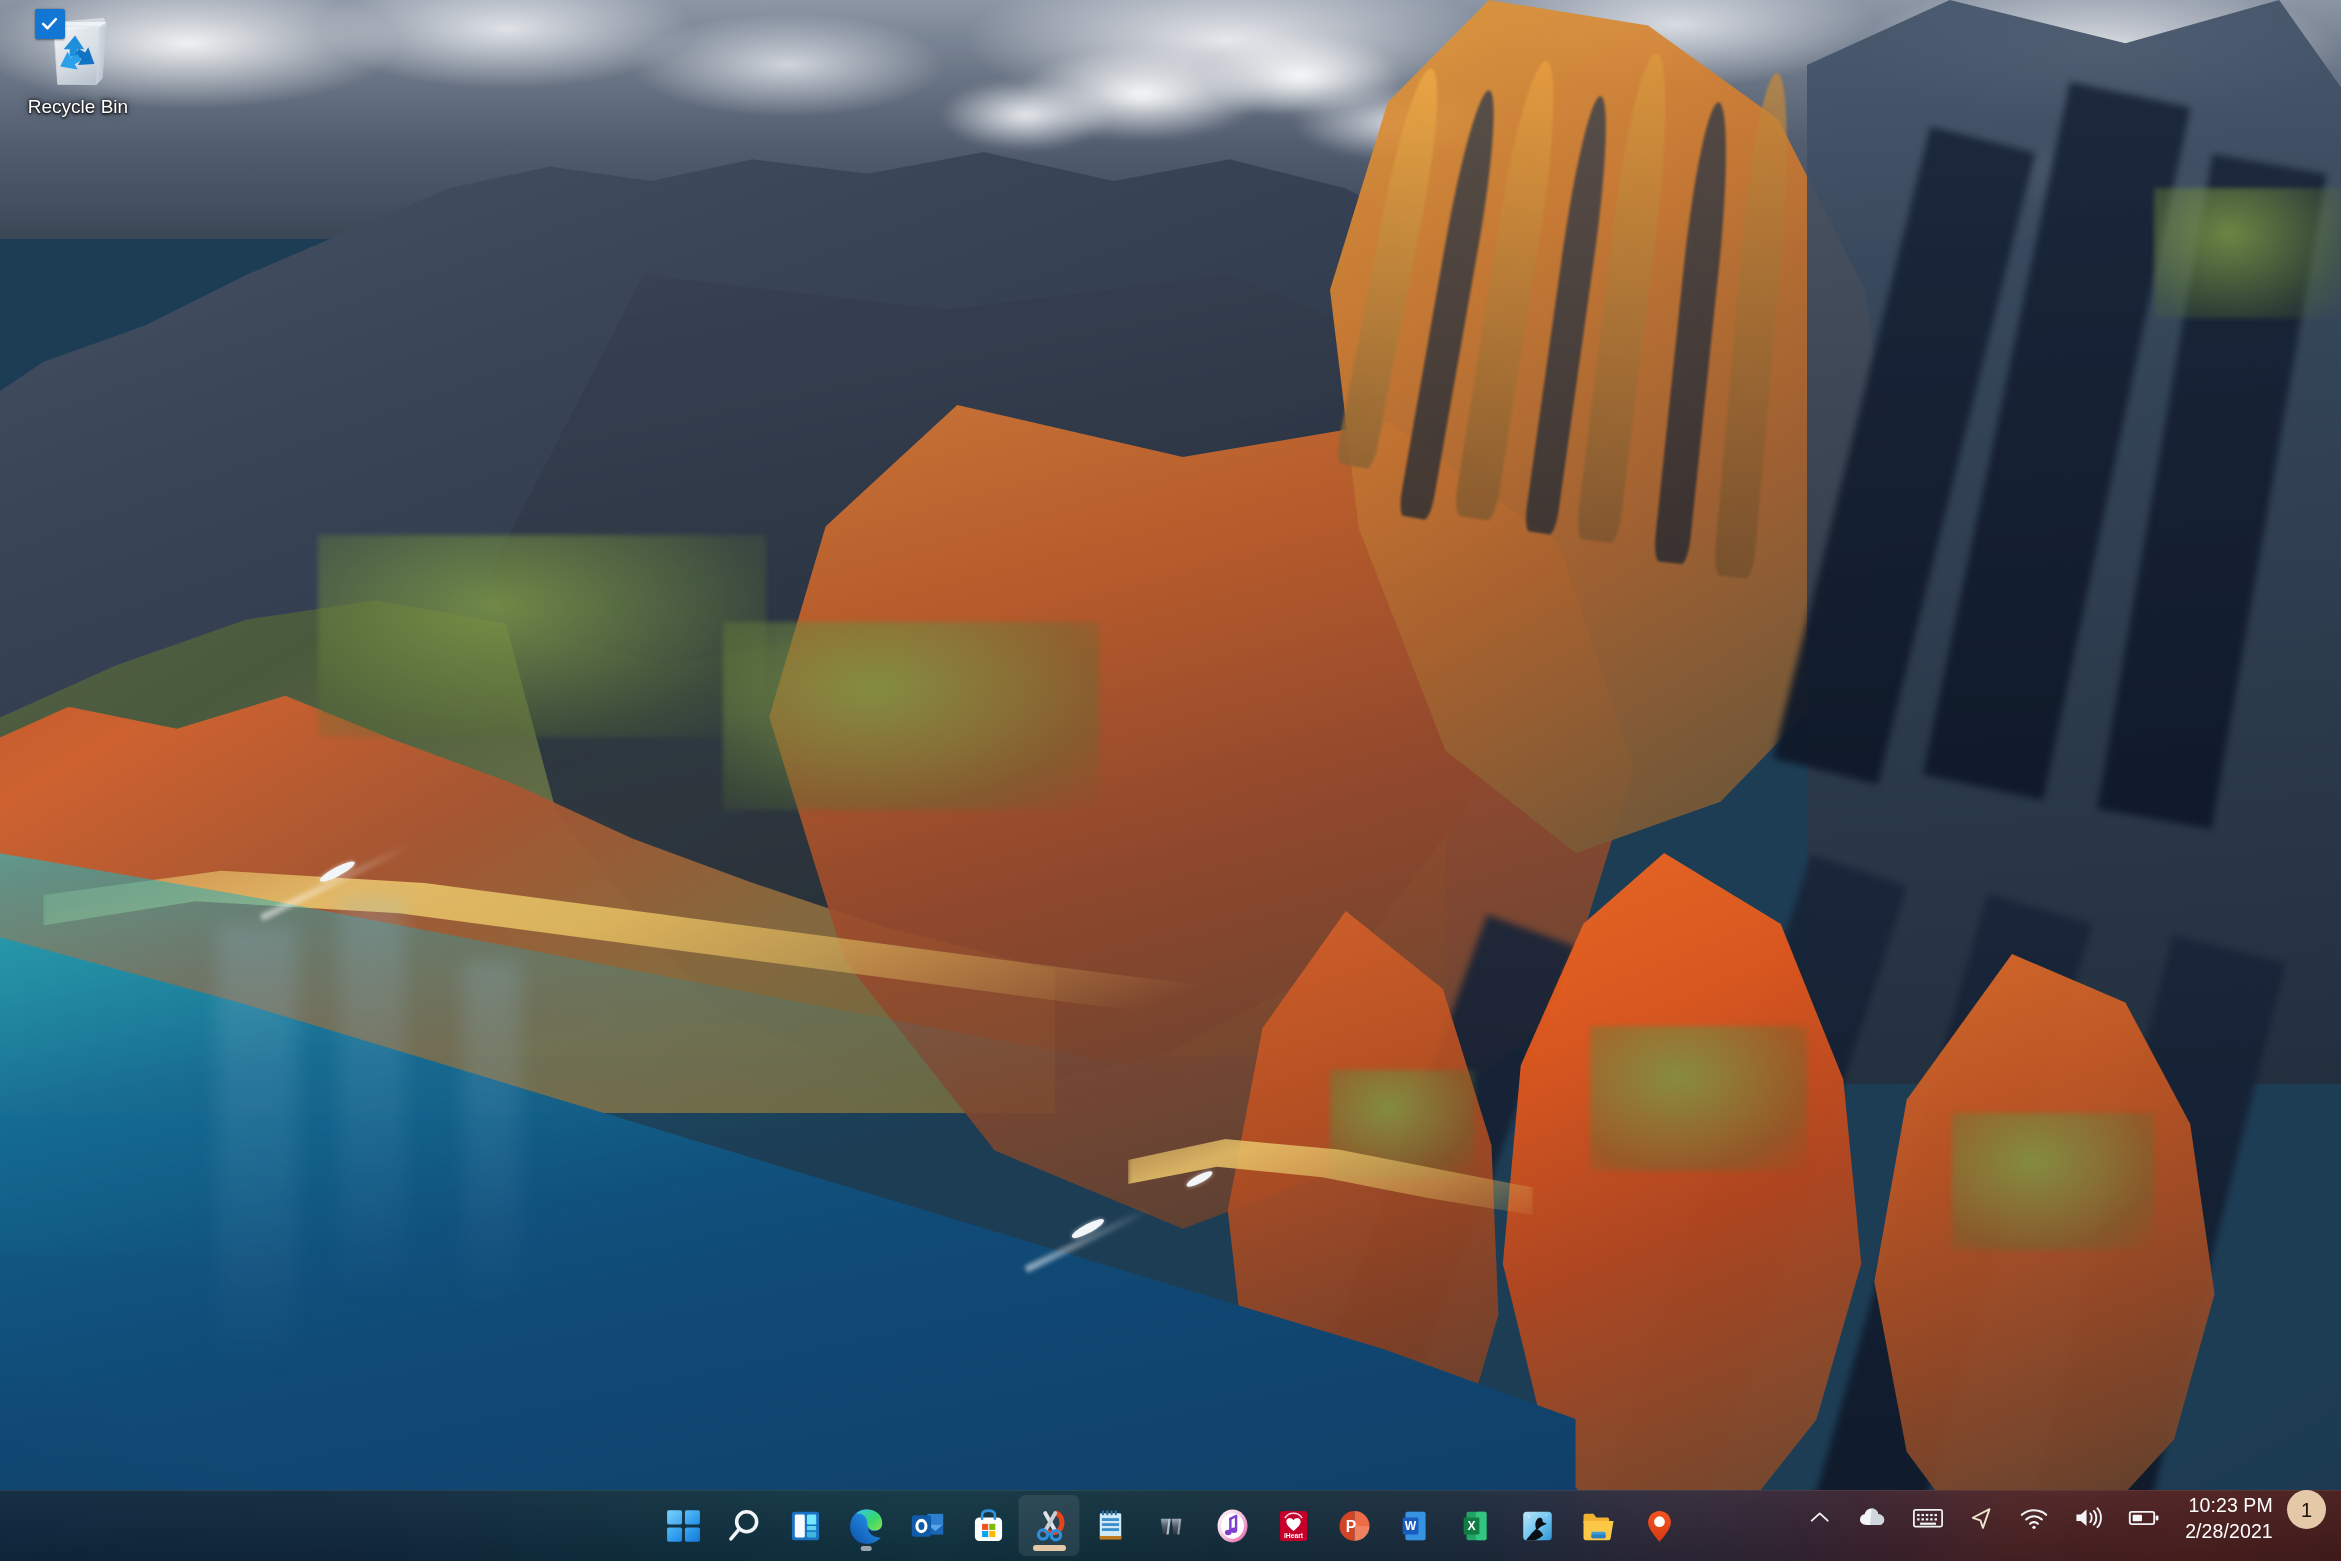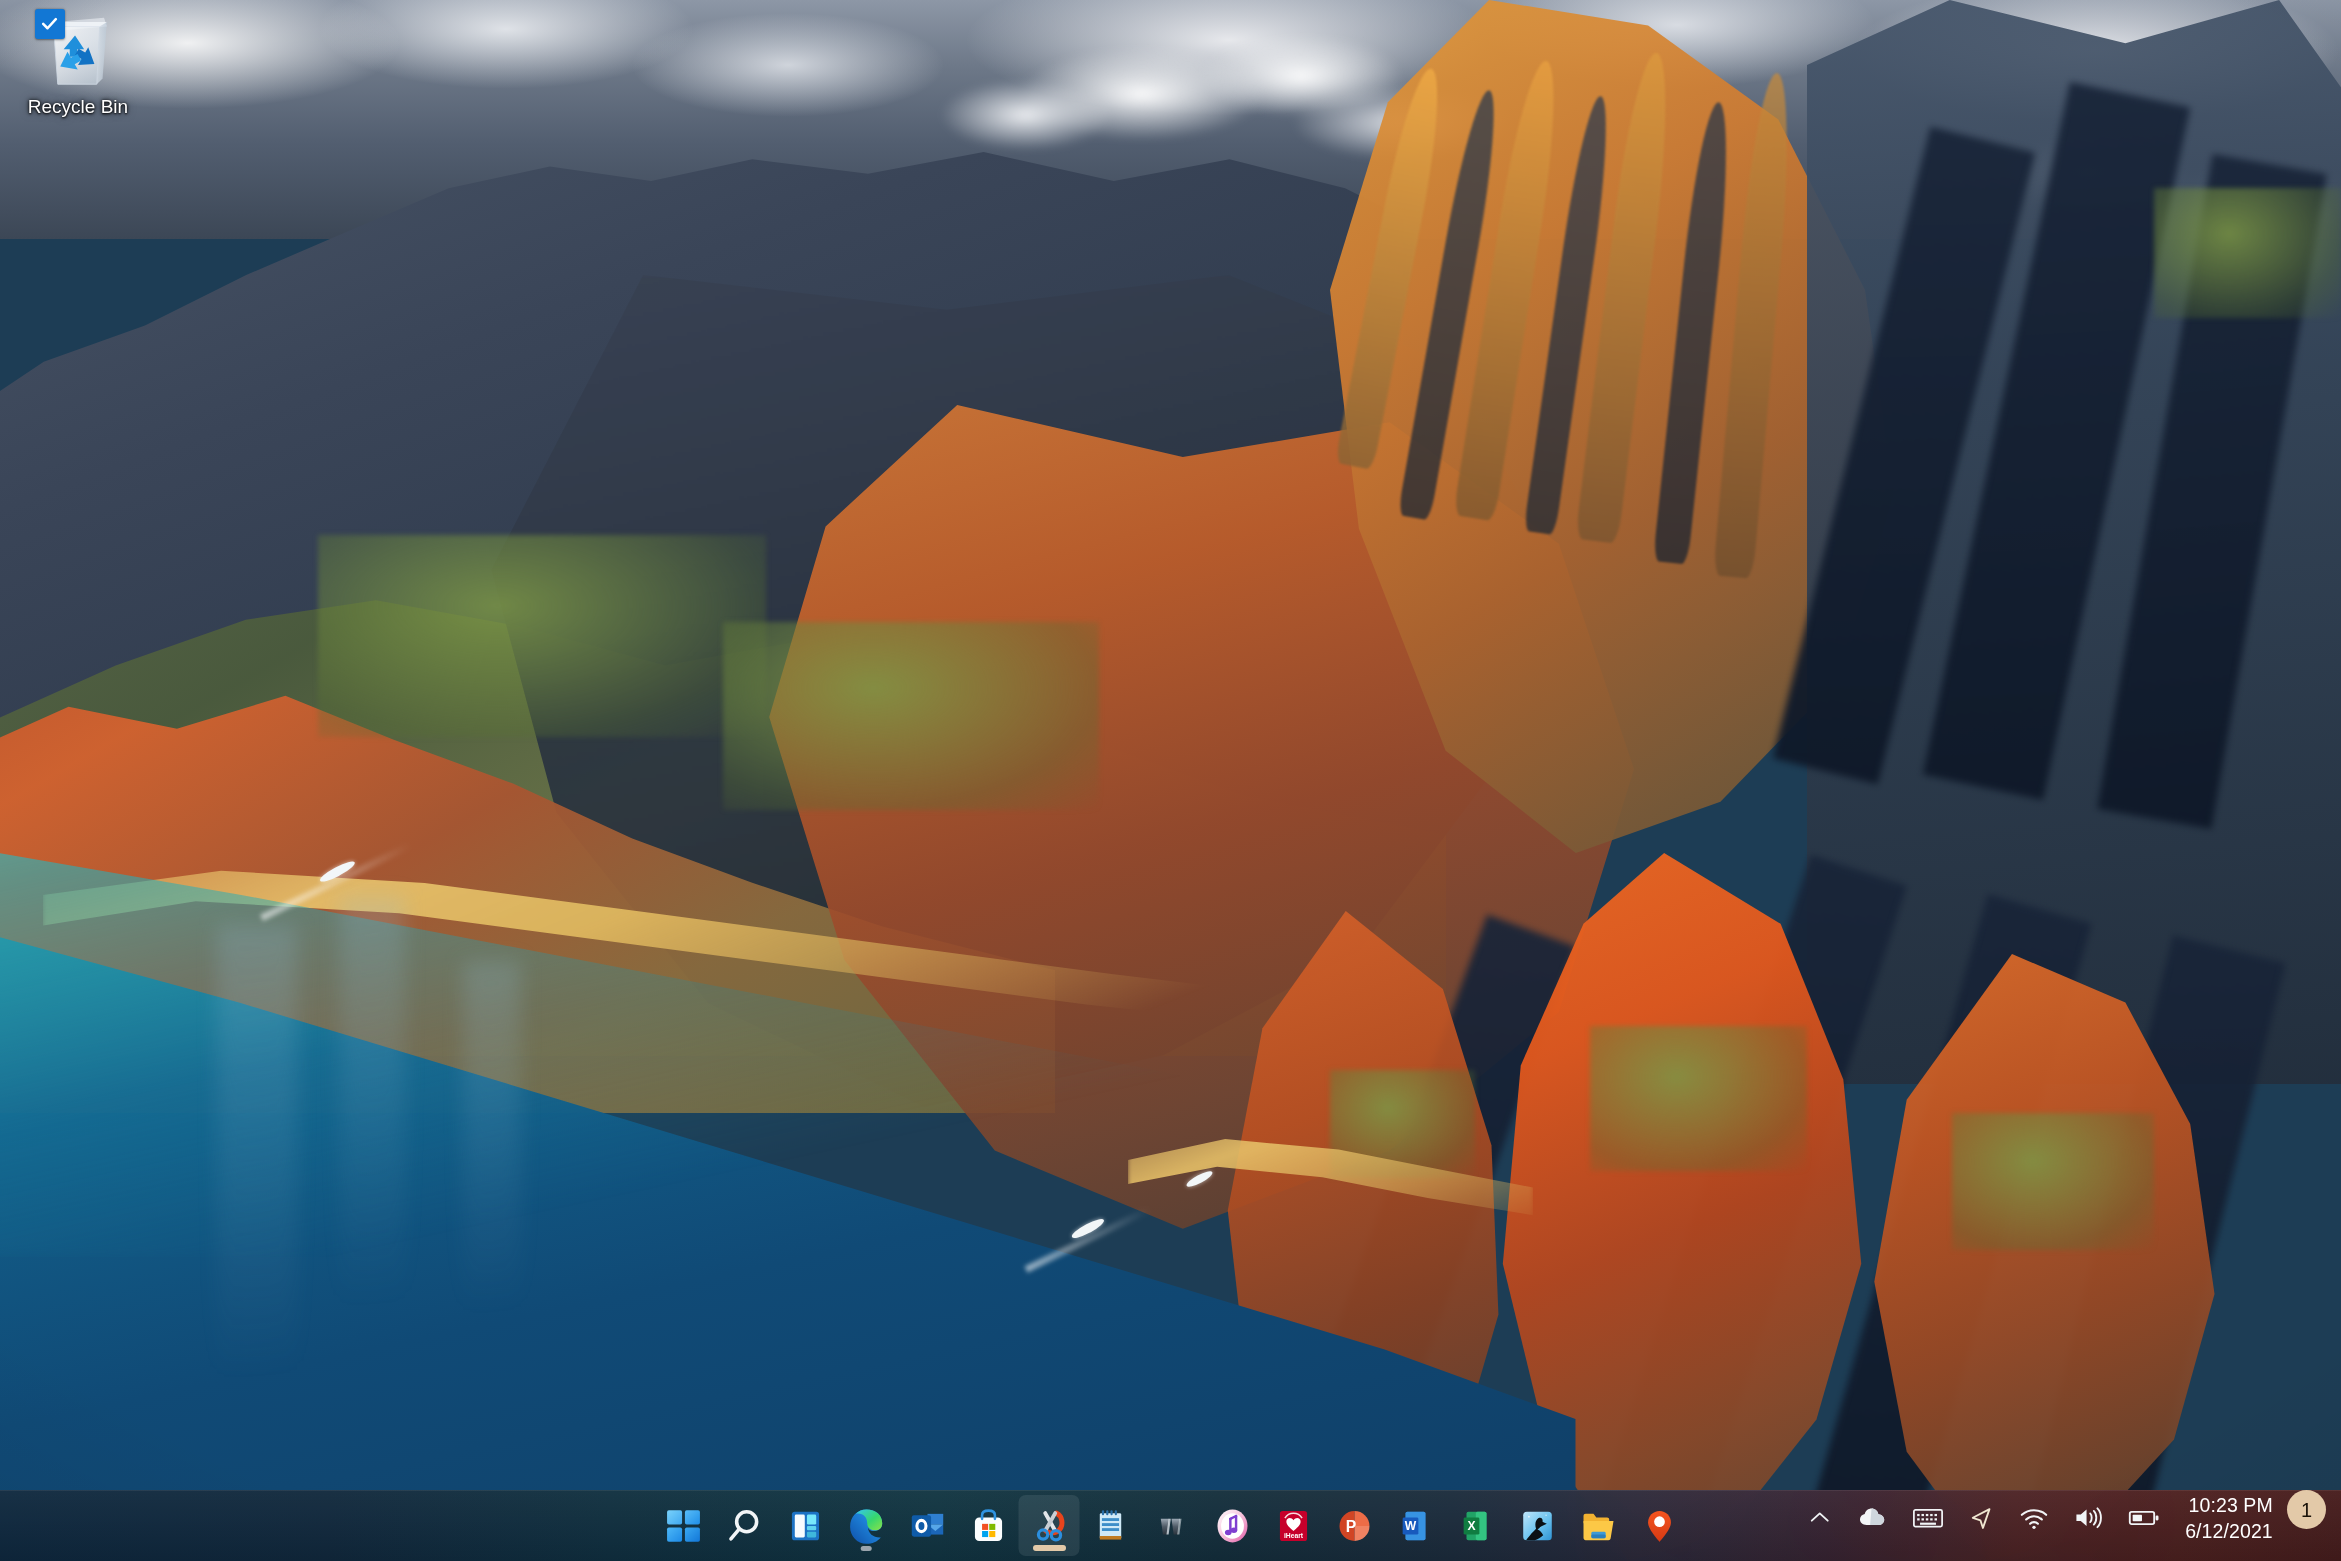--- a/index.html
+++ b/index.html
@@ -739,21 +739,21 @@
       <div class="tray-btn">
         <svg width="33" height="22" viewBox="0 0 46 30">
           <rect x="2.5" y="6.5" width="34" height="17" rx="2.6" fill="none" stroke="#f2f5f7" stroke-width="2.6"></rect>
           <rect x="6.5" y="10.5" width="13" height="9" rx="1" fill="#f2f5f7"></rect>
           <rect x="38.5" y="11.5" width="4" height="7" rx="1.6" fill="#f2f5f7"></rect>
         </svg>
       </div>
 
       <div id="tray-clock">
         <span>10:23 PM</span>
-        <span>6/12/2021</span>
+        <span>2/28/2021</span>
       </div>
 
       <div id="notif-badge">
         <span>1</span>
       </div>
 
     </div>
   </div>
 
 </div>

